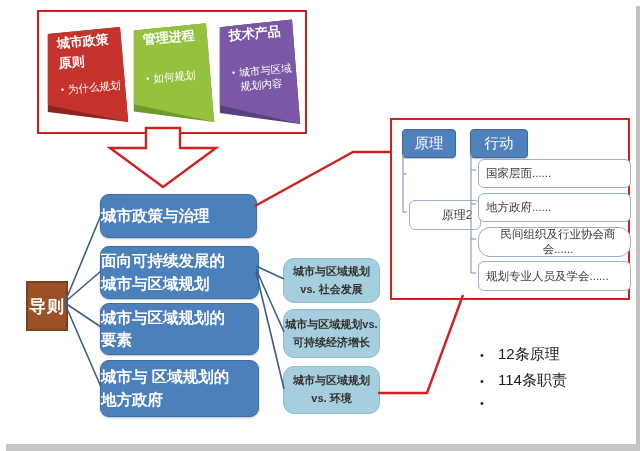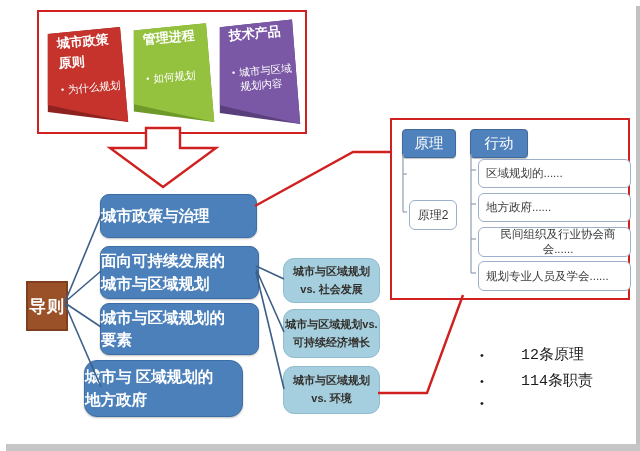--- a/index.html
+++ b/index.html
@@ -52,21 +52,21 @@
     position:absolute;background:#fff;border:1.5px solid #9cb0c9;border-radius:6px;
     color:#3a3a3a;font-size:12px;display:flex;align-items:center;
   }
   .annot-item.centered{justify-content:center;}
   .annot-item.lefted{padding-left:7px;font-size:11.5px;}
 
   
   .stats{position:absolute;left:480px;top:345px;width:160px;display:flex;flex-direction:column;gap:7px;}
   .stat-row{display:flex;align-items:center;color:#1c1c1c;font-size:15px;}
   .stat-row .dot{width:18px;font-size:11px;color:#1c1c1c;}
-  .stat-row .txt{margin-left:23px;font-family:Liberation Mono, monospace;}
+  .stat-row .txt{margin-left:0;}
 
   svg.connectors{position:absolute;left:0;top:0;pointer-events:none;z-index:6;}
 </style>
 </head>
 <body>
 
 <div id="stage">
 
   <div class="banner">
 
@@ -123,21 +123,21 @@
     <div>城市政策与治理</div>
   </div>
   <div class="bluebox" style="left:100px;top:246px;width:157px;height:51px;">
     <div>面向可持续发展的</div>
     <div>城市与区域规划</div>
   </div>
   <div class="bluebox" style="left:100px;top:303px;width:157px;height:50px;">
     <div>城市与区域规划的</div>
     <div>要素</div>
   </div>
-  <div class="bluebox" style="left:84px;top:360px;width:157px;height:55px;border-radius:13px;">
+  <div class="bluebox" style="left:100px;top:360px;width:157px;height:55px;">
     <div>城市与 区域规划的</div>
     <div>地方政府</div>
   </div>
 
   <div class="lightbox" style="left:283px;top:258px;width:95px;height:43px;">
     <div>城市与区域规划</div>
     <div>vs. 社会发展</div>
   </div>
   <div class="lightbox" style="left:283px;top:309px;width:95px;height:47px;">
     <div>城市与区域规划vs.</div>
@@ -148,30 +148,30 @@
     <div>vs. 环境</div>
   </div>
 
   <div class="annot">
     <div class="annot-header" style="left:10px;top:9px;width:52px;height:27px;">
       <span>原理</span>
     </div>
     <div class="annot-header" style="left:78px;top:9px;width:56px;height:27px;">
       <span>行动</span>
     </div>
-    <div class="annot-item centered" style="left:17px;top:80px;width:46px;height:28px;">
+    <div class="annot-item centered" style="left:17px;top:80px;width:46px;height:28px;padding-left:24px;">
       <span>原理2</span>
     </div>
     <div class="annot-item lefted" style="left:86px;top:39px;width:144px;height:27px;">
-      <span>区域规划的......</span>
+      <span>国家层面......</span>
     </div>
     <div class="annot-item lefted" style="left:86px;top:73px;width:144px;height:27px;">
       <span>地方政府......</span>
     </div>
-    <div class="annot-item lefted" style="left:86px;top:107px;width:144px;height:28px;">
+    <div class="annot-item lefted" style="left:86px;top:107px;width:144px;height:28px;border-radius:12px;">
       <span>民间组织及行业协会商会......</span>
     </div>
     <div class="annot-item lefted" style="left:86px;top:141px;width:144px;height:28px;">
       <span>规划专业人员及学会......</span>
     </div>
   </div>
 
   <div class="stats">
     <div class="stat-row">
       <span class="dot">•</span>

